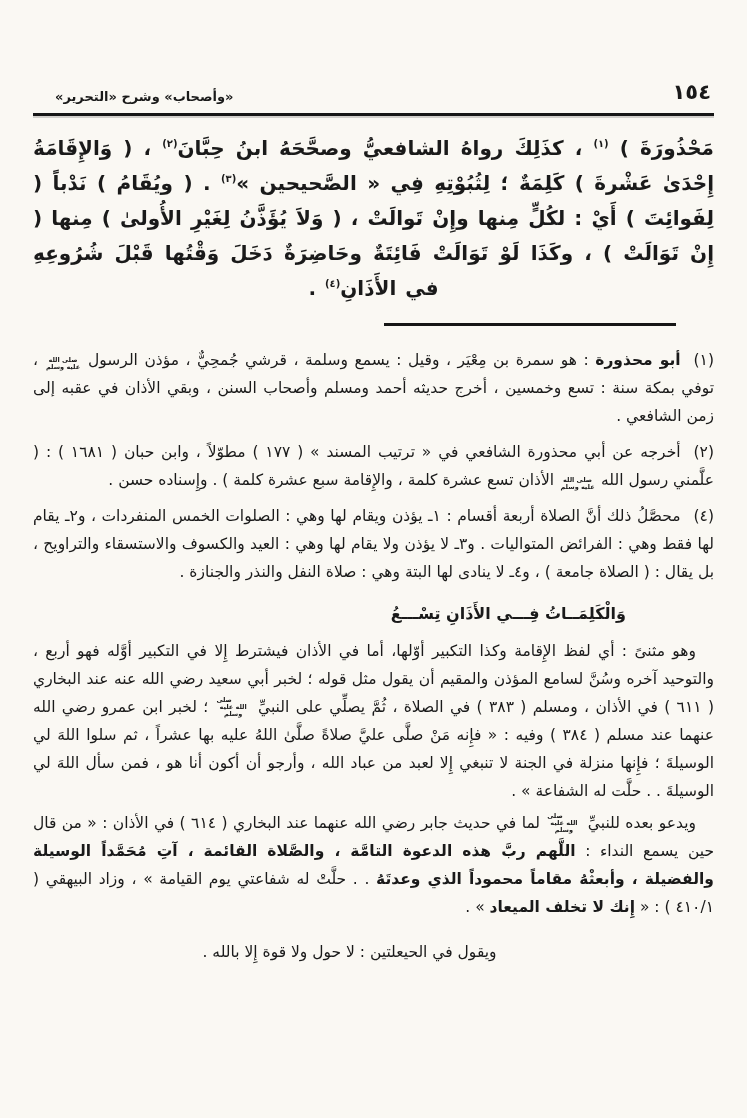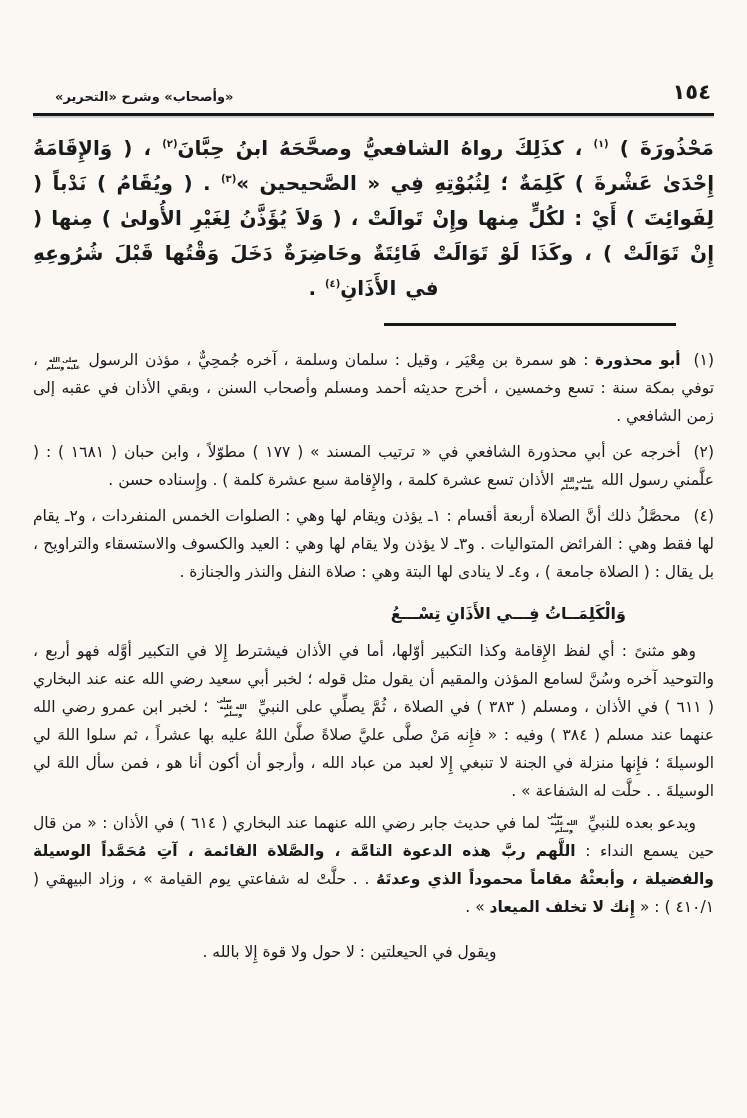--- a/index.html
+++ b/index.html
@@ -112,21 +112,21 @@
     <div class="book-title">«وأصحاب» وشرح «التحرير»</div>
   </header>
   <div class="header-rule"></div>
 
   <p class="matn"><span>مَحْذُورَةَ ) </span><sup class="fn-ref">(١)</sup><span> ، كذَلِكَ رواهُ الشافعيُّ وصحَّحَهُ ابنُ حِبَّانَ</span><sup class="fn-ref">(٢)</sup><span> ، ( وَالإِقَامَةُ إِحْدَىٰ عَشْرةَ ) كَلِمَةٌ ؛ لِثُبُوْتِهِ فِي « الصَّحيحين »</span><sup class="fn-ref">(٣)</sup><span> . ( ويُقَامُ ) نَدْباً ( لِفَوائِتَ ) أَيْ : لكُلٍّ مِنها وإِنْ تَوالَتْ ، ( وَلاَ يُؤَذَّنُ لِغَيْرِ الأُولىٰ ) مِنها ( إِنْ تَوَالَتْ ) ، وكَذَا لَوْ تَوَالَتْ فَائِتَةٌ وحَاضِرَةٌ دَخَلَ وَقْتُها قَبْلَ شُرُوعِهِ في الأَذَانِ</span><sup class="fn-ref">(٤)</sup><span> .</span></p>
 
   <div class="fn-rule"></div>
 
   <section class="small-text">
 
-    <div class="footnote"><span class="fn-num">(١)</span><span><span class="b">أبو محذورة</span><span> : هو سمرة بن مِعْيَر ، وقيل : سلمان وسلمة ، آخره جُمحِيٌّ ، مؤذن الرسول </span><span class="saw">صلى الله عليه وسلم</span><span> ، توفي بمكة سنة : تسع وخمسين ، أخرج حديثه أحمد ومسلم وأصحاب السنن ، وبقي الأذان في عقبه إلى زمن الشافعي .</span></span></div>
+    <div class="footnote"><span class="fn-num">(١)</span><span><span class="b">أبو محذورة</span><span> : هو سمرة بن مِعْيَر ، وقيل : يسمع وسلمة ، قرشي جُمحِيٌّ ، مؤذن الرسول </span><span class="saw">صلى الله عليه وسلم</span><span> ، توفي بمكة سنة : تسع وخمسين ، أخرج حديثه أحمد ومسلم وأصحاب السنن ، وبقي الأذان في عقبه إلى زمن الشافعي .</span></span></div>
 
     <div class="footnote"><span class="fn-num">(٢)</span><span><span>أخرجه عن أبي محذورة الشافعي في « ترتيب المسند » ( ١٧٧ ) مطوّلاً ، وابن حبان ( ١٦٨١ ) : ( علَّمني رسول الله </span><span class="saw">صلى الله عليه وسلم</span><span> الأذان تسع عشرة كلمة ، والإِقامة سبع عشرة كلمة ) . وإِسناده حسن .</span></span></div>
 
 
     <div class="footnote"><span class="fn-num">(٤)</span><span><span>محصَّلُ ذلك أنَّ الصلاة أربعة أقسام : ١ـ يؤذن ويقام لها وهي : الصلوات الخمس المنفردات ، و٢ـ يقام لها فقط وهي : الفرائض المتواليات . و٣ـ لا يؤذن ولا يقام لها وهي : العيد والكسوف والاستسقاء والتراويح ، بل يقال : ( الصلاة جامعة ) ، و٤ـ لا ينادى لها البتة وهي : صلاة النفل والنذر والجنازة .</span></span></div>
 
     <div class="verse">
       <div class="verse-line">
         <span>وَالْكَلِمَــاتُ فِـــي الأَذَانِ تِسْـــعُ</span>
       </div>

